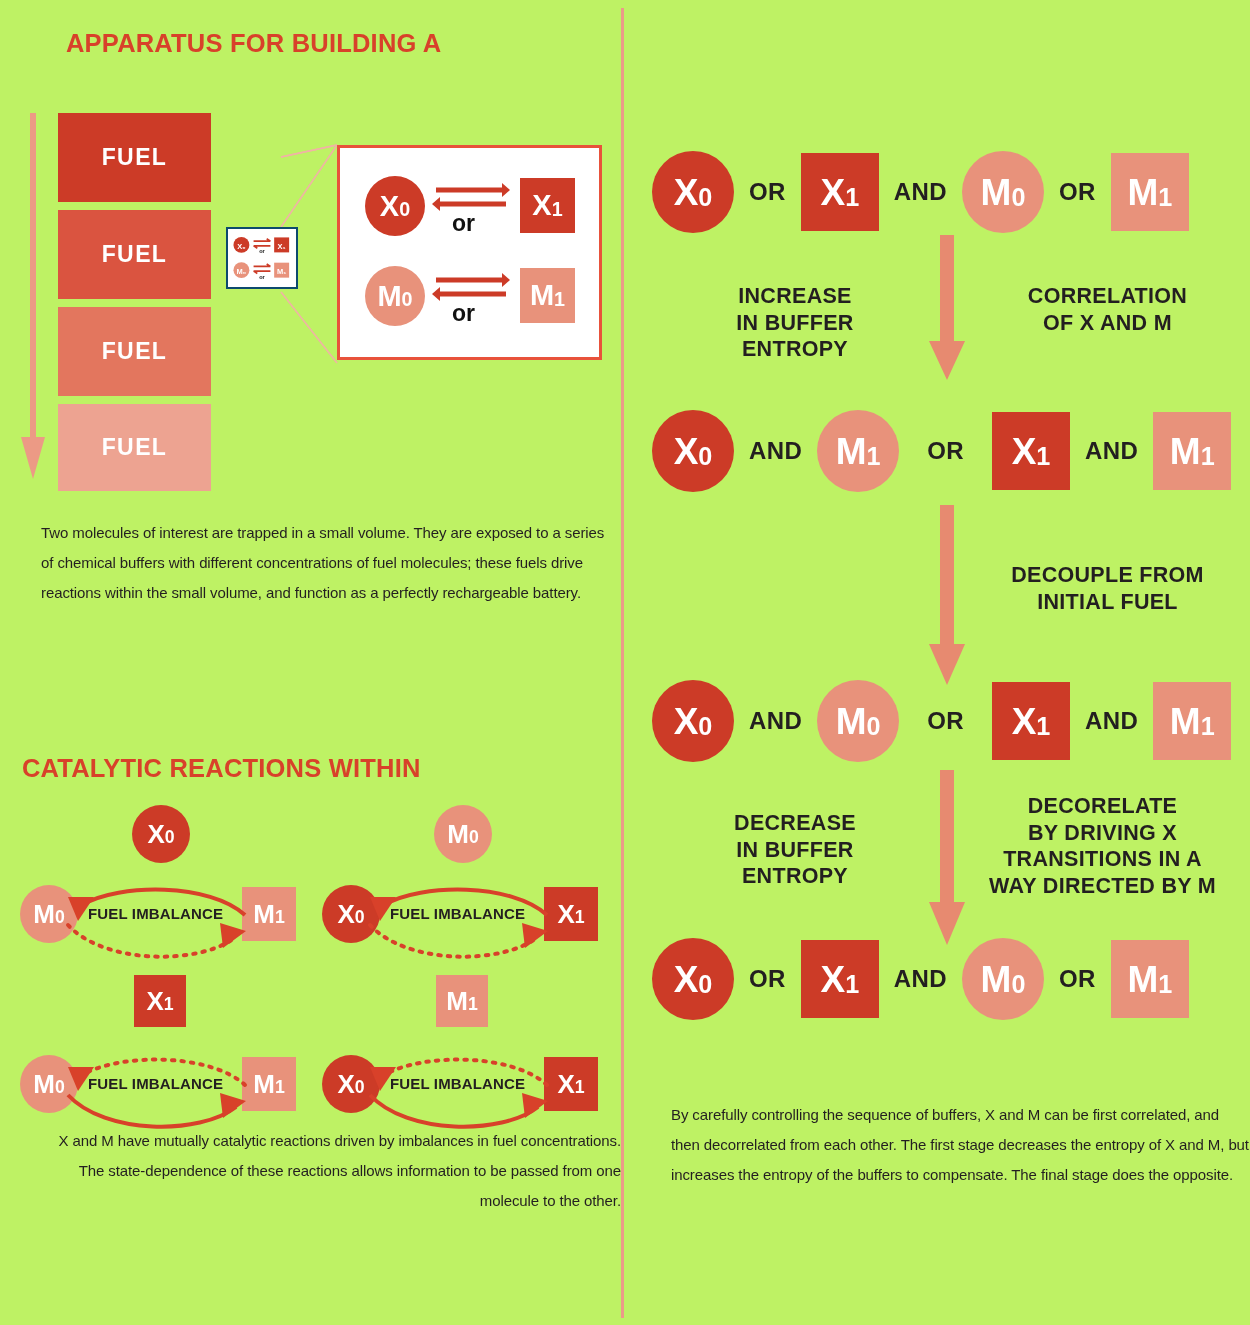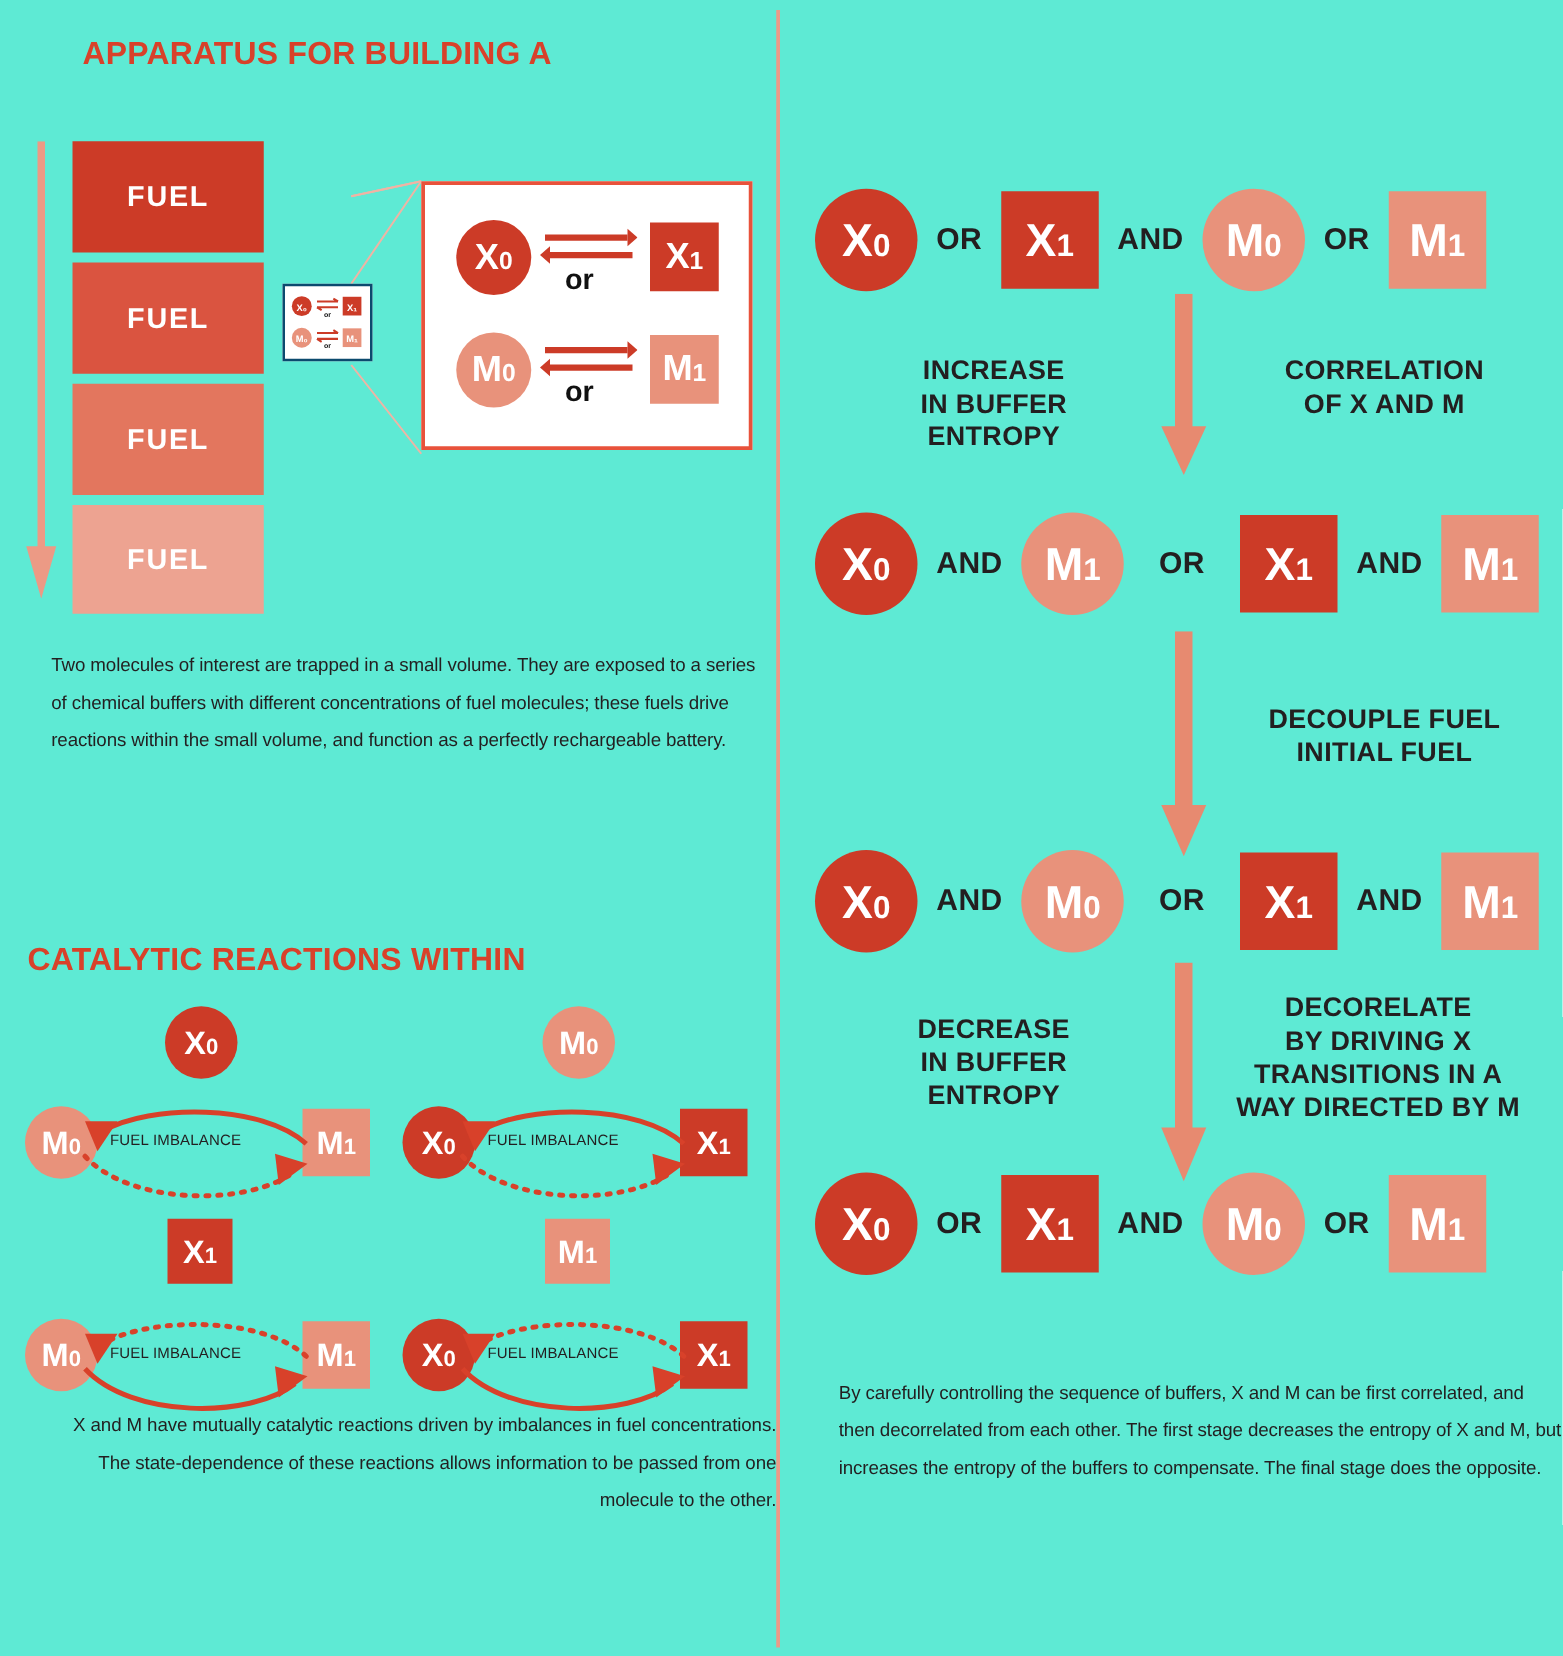--- a/index.html
+++ b/index.html
@@ -2,21 +2,21 @@
 <html><head>
 <meta charset="utf-8">
 <style>
   * { box-sizing: border-box; margin: 0; padding: 0; }
   html, body {
     width: 1250px; height: 1325px;
     background: #fdfdfd;
     font-family: "Liberation Sans", sans-serif;
     overflow: hidden;
   }
-  #page { position: relative; width: 1250px; height: 1325px; background: #5eead4; padding-left: 22px; }
+  #page { position: relative; width: 1250px; height: 1325px; background: #bef264; padding-left: 22px; }
 
   .col-divider {
     position: absolute; left: 621px; top: 8px; width: 3px; height: 1310px;
     background: #eb9b88;
   }
 
   
   .heading {
     position: absolute;
     color: #d8412a;
@@ -84,22 +84,22 @@
     font-size: 21.5px; line-height: 26.5px; letter-spacing: 0.3px;
     text-align: center;
   }
 
   .flow-arrow { position: absolute; }
 
   
   .cat-cell { position: absolute; width: 300px; height: 205px; }
   .cat-cell .token { position: absolute; }
   .fuel-imbalance-label {
-    position: absolute; color: #231f20; font-weight: normal;
-    font-size: 12px; letter-spacing: 0.15px; white-space: nowrap;
+    position: absolute; color: #231f20; font-weight: bold;
+    font-size: 15px; letter-spacing: 0.15px; white-space: nowrap;
   }
 </style>
 </head>
 <body>
 
 <div id="page">
 
   <div class="col-divider"></div>
 
   <div class="heading" style="left:66px; top:28px; width:530px;">
@@ -340,21 +340,21 @@
         <sub>1</sub>
     </div>
   </div>
 
   <svg class="flow-arrow" style="left:925px; top:505px;" width="44" height="180" viewBox="0 0 44 180">
     <rect x="15" y="0" width="14" height="143" fill="#e78a70"></rect>
     <polygon points="4,139 40,139 22,180" fill="#e78a70"></polygon>
   </svg>
 
   <div class="step-note" style="left:1000px; top:562px; width:215px;">
-    <div>DECOUPLE FUEL</div>
+    <div>DECOUPLE FROM</div>
     <div>INITIAL FUEL</div>
   </div>
 
   <div class="seq-row" style="left:652px; top:680px;">
     <div class="token circle x0">
       <span>X</span>
         <sub>0</sub>
     </div>
     <div class="op-label">AND</div>
     <div class="token circle m0">

